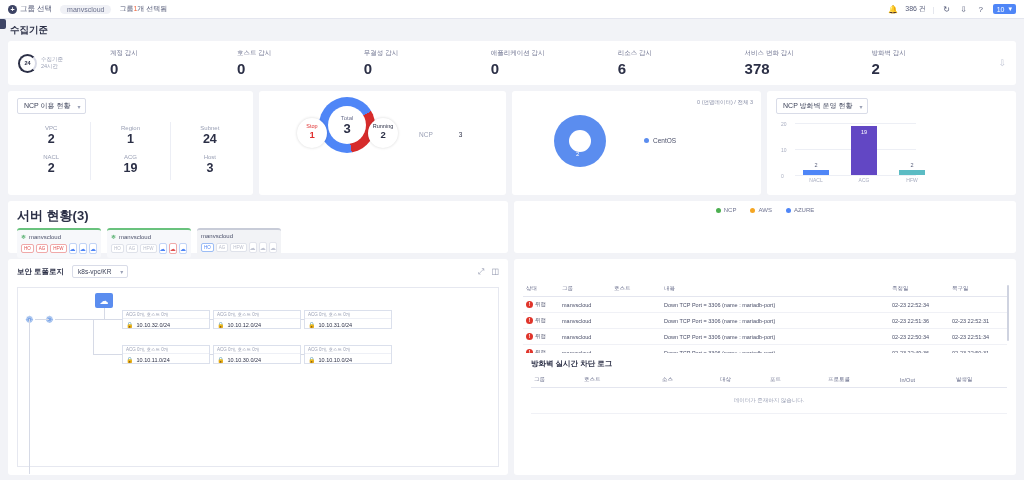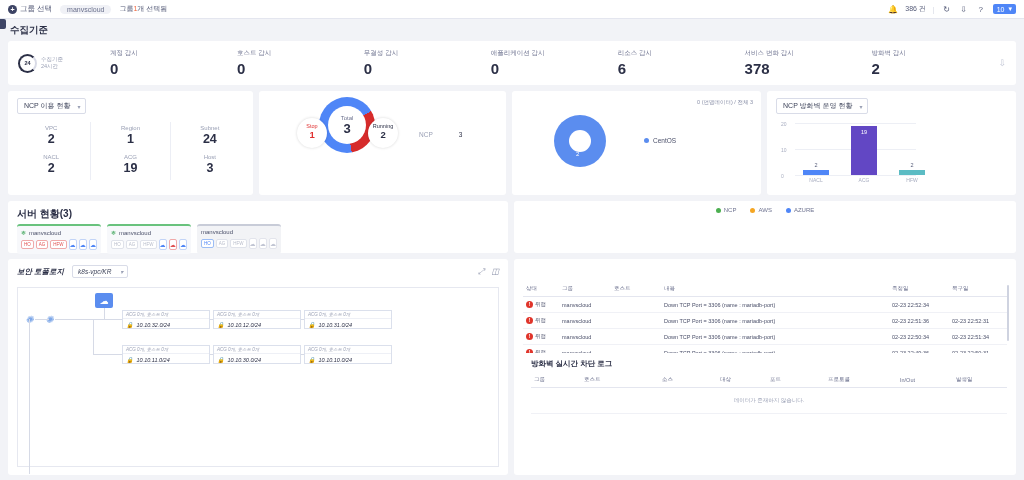--- a/index.html
+++ b/index.html
@@ -121,21 +121,21 @@
   .fw-plot { position: absolute; left: 28px; right: 100px; top: 32px; height: 52px; }
   .gl { position: absolute; left: 0; right: 0; border-top: 1px solid #edeff5; }
   .ylab { position: absolute; left: -14px; font-size: 5px; color: #a8adc0; transform: translateY(-3px); }
   .bar { position: absolute; bottom: 0; width: 26px; }
   .bar .bv { position: absolute; top: -8px; width: 100%; text-align: center; font-size: 5.5px; color: #555b78; }
   .bar .bvin { position: absolute; top: 3px; width: 100%; text-align: center; font-size: 5.5px; color: #fff; }
   .xlab { position: absolute; top: 54px; width: 26px; text-align: center; font-size: 5px; color: #a8adc0; }
 
   
   .srv-card { width: 500px; height: 52px; }
-  .srv-title { font-size: 10px; font-weight: bold; padding: 6px 9px 3px; }
+  .srv-title { font-size: 13px; font-weight: bold; padding: 6px 9px 3px; }
   .srv-list { display: flex; gap: 6px; padding: 0 9px; }
   .srv-item {
     width: 84px; border-radius: 3px; background: #f7f8fb; border-top: 2px solid #69c27d;
     padding: 3px 4px 4px;
   }
   .srv-item.grey { border-top-color: #c8ccd8; background: #f2f3f6; }
   .srv-nm { display: flex; align-items: center; gap: 3px; font-size: 6px; color: #4a4f69; margin-bottom: 3px; }
   .srv-nm .leaf { color: #3ea55a; font-size: 6px; }
   .srv-badges { display: flex; gap: 2px; align-items: center; }
   .bdg {
@@ -149,21 +149,21 @@
     display: inline-flex; align-items: center; justify-content: center; font-size: 6px; color: #4f86f7;
   }
   .cicon.red { border-color: #f0a9a9; color: #e05252; }
   .cicon.off { border-color: #e2e4ec; color: #c2c6d4; }
 
   .cloud-legend-card { flex: 1; height: 52px; display: flex; align-items: flex-start; justify-content: center; padding-top: 6px; gap: 14px; }
   .cl { display: flex; align-items: center; gap: 3px; font-size: 6px; color: #6e7390; }
   .cl .d { width: 5px; height: 5px; border-radius: 50%; }
 
   
-  .topo-card { width: 500px; height: 216px; font-style: italic; }
+  .topo-card { width: 500px; height: 216px; }
   .topo-head { display: flex; align-items: center; padding: 6px 9px 0; gap: 8px; }
   .topo-head .t { font-size: 7.5px; font-weight: bold; }
   .topo-sel {
     border: 1px solid #d9dce8; border-radius: 2px; font-size: 6.5px; color: #3c4259;
     padding: 2px 16px 2px 5px; position: relative; background: #fff;
   }
   .topo-sel::after { content: "\25BE"; position: absolute; right: 4px; color: #9aa0b5; font-size: 6px; }
   .topo-tools { margin-left: auto; display: flex; gap: 7px; color: #8a90a8; font-size: 8px; }
   .topo-canvas { position: absolute; left: 9px; right: 9px; top: 28px; bottom: 8px; border: 1px solid #e6e8f0; background: #fff; }
   .node-cloud {

